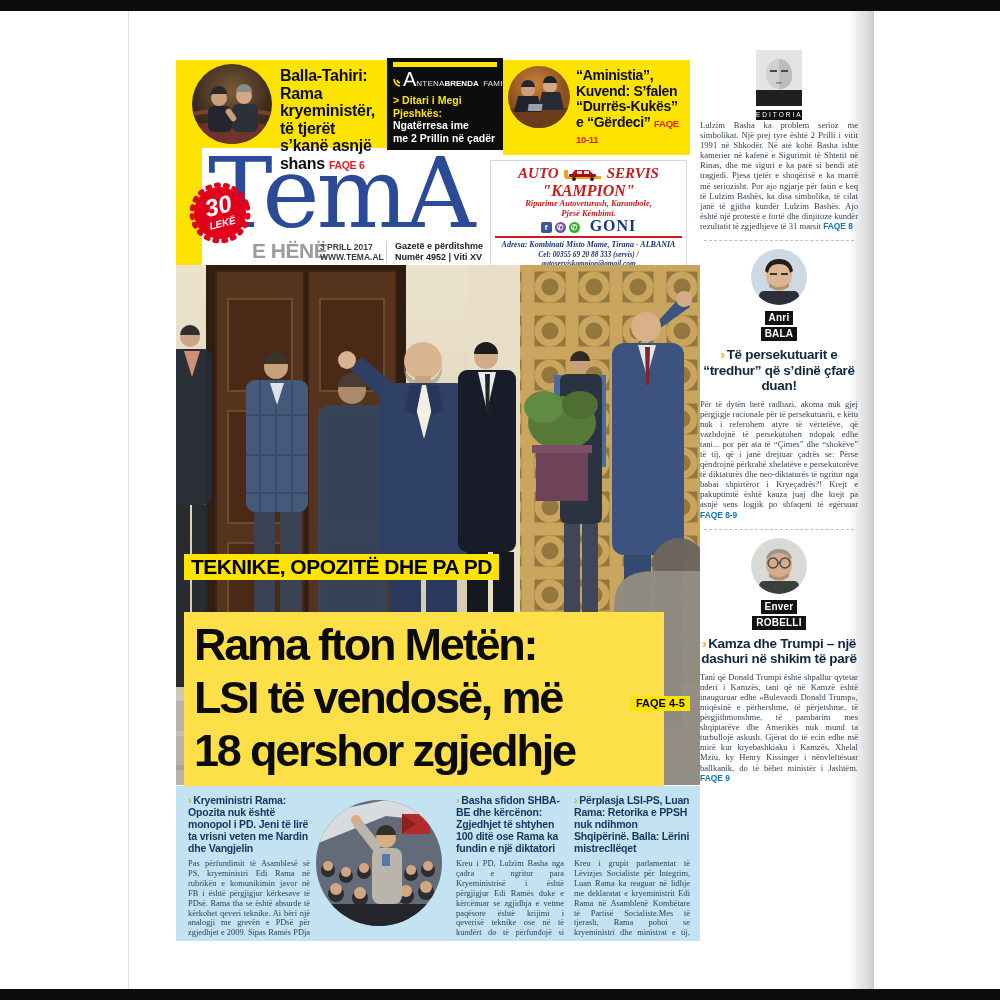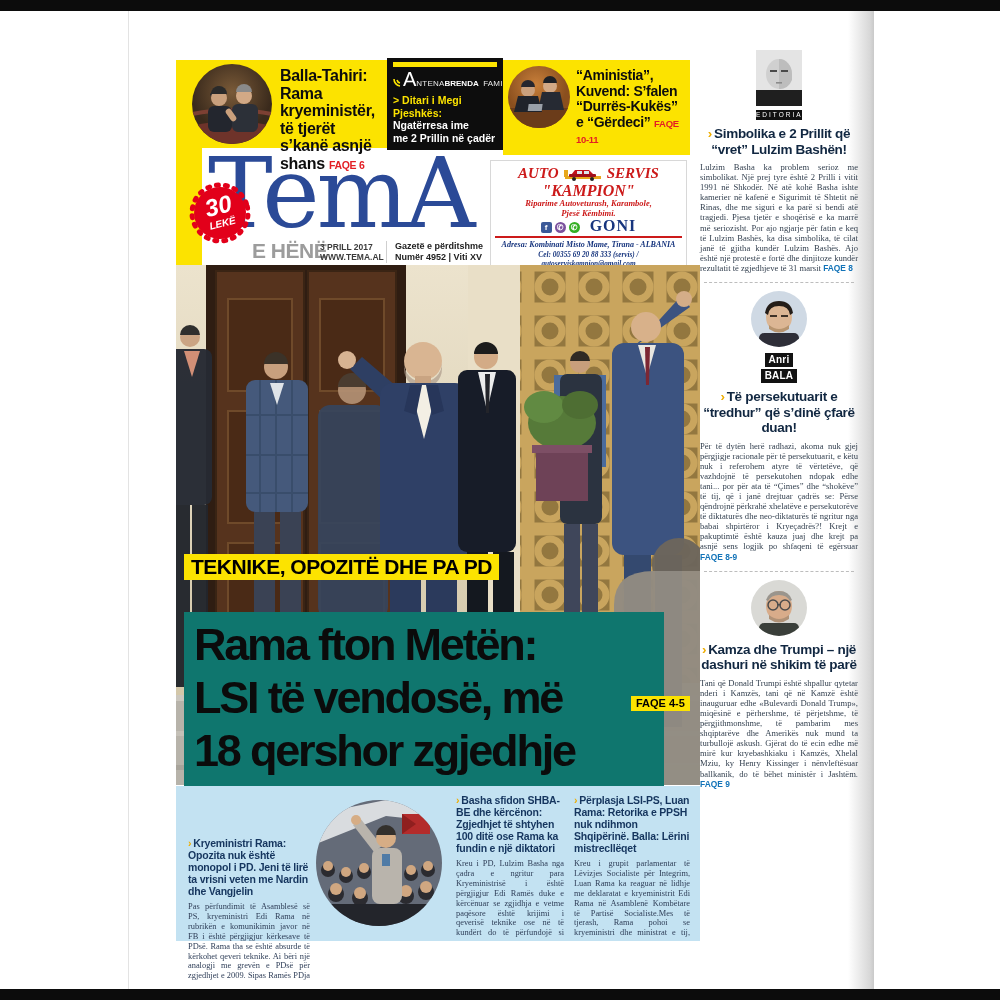--- a/index.html
+++ b/index.html
@@ -34,21 +34,21 @@
       font-family:"Liberation Serif",serif;padding-top:3px;}
   .ad-red{color:#cc1a1a;font-style:italic;font-weight:700;}
   .ad-blue{color:#17357e;font-style:italic;font-weight:700;}
   .ad-rule{height:2px;background:#cc1a1a;margin:2px 4px;}
   .ad-icons{display:inline-flex;gap:3px;vertical-align:middle;margin-right:6px;}
   .sicon{width:11px;height:11px;color:#fff;font-size:8px;line-height:11px;font-weight:700;text-align:center;
          font-family:"Liberation Sans",sans-serif;font-style:normal;display:inline-block;}
   
   .kickline{display:table;background:#fce300;color:#000;font-weight:800;font-size:21px;line-height:23px;
             padding:1px 7px 2px 7px;letter-spacing:-0.5px;margin-bottom:3px;white-space:nowrap;}
-  #headline-box{background:#0f766e;padding:6px 6px 10px 10px;box-sizing:border-box;}
+  #headline-box{background:#fde047;padding:6px 6px 10px 10px;box-sizing:border-box;}
   .hline{font-weight:800;font-size:45px;line-height:53px;letter-spacing:-2.2px;color:#0b0b0b;white-space:nowrap;}
   #faqe45{background:#fce300;color:#000;font-weight:800;font-size:11px;padding:1px 5px 2px 5px;}
   
   #blueband{background:#c3e2f2;}
   .story{position:absolute;top:8px;height:144px;overflow:hidden;}
   .story-title{font-size:10.5px;line-height:12px;font-weight:800;color:#15355e;margin-bottom:5px;letter-spacing:-0.2px;}
   .chev{color:#eead00;font-weight:800;margin-right:2px;}
   .story-body{font-family:"Liberation Serif",serif;font-size:8.4px;line-height:9.9px;color:#31405a;text-align:justify;}
   .story-body .pg-blue,.ed-body .pg-blue{font-size:8.4px;}
   
@@ -321,21 +321,21 @@
     <div class="kickline">TEKNIKE, OPOZITË DHE PA PD</div>
   </div>
   <div id="headline-box" class="abs" style="left:184px;top:612px;width:480px;">
     <div class="hline">Rama fton Metën:</div>
     <div class="hline">LSI të vendosë, më</div>
     <div class="hline">18 qershor zgjedhje</div>
   </div>
   <div id="faqe45" class="abs" style="left:631px;top:696px;">FAQE 4-5</div>
 
   <div id="blueband" class="abs" style="left:176px;top:786px;width:524px;height:155px;">
-    <div class="story" style="left:12px;width:122px;margin-top:43px;">
+    <div class="story" style="left:12px;width:122px;">
       <div class="story-title"><span class="chev">›</span><span>Kryeministri Rama: Opozita nuk është monopol i PD. Jeni të lirë ta vrisni veten me Nardin dhe Vangjelin</span></div>
       <div class="story-body"><span>Pas përfundimit të Asamblesë së PS, kryeministri Edi Rama në rubrikën e komunikimin javor në FB i është përgjigjur kërkesave të PDsë. Rama tha se është absurde të kërkohet qeveri teknike. Ai bëri një analogji me grevën e PDsë për zgjedhjet e 2009. Sipas Ramës PDja në atë kohë</span> <span class="pg-blue">FAQE 3</span></div>
     </div>
     <span class="circ abs" style="left:140px;top:14px;width:126px;height:126px;">
       <svg width="126" height="126" viewBox="0 0 126 126">
         <rect width="126" height="126" fill="#646b78"></rect>
         <polygon points="0,44 0,14 70,0 126,8 126,22 70,16" fill="#d9dcdf"></polygon>
         <rect x="86" y="14" width="28" height="20" fill="#b32b2b"></rect>
           <path d="M86 14 l14 10 l-14 10 Z" fill="#8f1f1f"></path>
         <g fill="#2b2b30">
@@ -387,21 +387,20 @@
           <rect width="46" height="56" fill="#e4e4e4"></rect>
           <rect x="0" y="40" width="46" height="16" fill="#1f1f1f"></rect>
           <ellipse cx="23" cy="24" rx="13" ry="15" fill="#d0d0d0"></ellipse>
           <path d="M23 9 a13 15 0 0 1 13 15 l0 6 a13 15 0 0 1 -13 9 Z" fill="#bdbdbd"></path>
           <rect x="14" y="20" width="7" height="2" fill="#4a4a4a"></rect>
             <rect x="25" y="20" width="7" height="2" fill="#4a4a4a"></rect>
           <rect x="20" y="32" width="6" height="1.6" fill="#8b8b8b"></rect>
         </svg>
         <div class="ed-label">EDITORIAL</div>
       </div>
-      <div class="ed-title"><span class="chev">›</span><span>Simbolika e 2 Prillit që “vret” Lulzim Bashën!</span></div>
       <div class="ed-body"><span>Lulzim Basha ka problem serioz me simbolikat. Një prej tyre është 2 Prilli i vitit 1991 në Shkodër. Në atë kohë Basha ishte kamerier në kafenë e Sigurimit të Shtetit në Rinas, dhe me siguri e ka parë si bendi atë tragjedi. Pjesa tjetër e shoqërisë e ka marrë më seriozisht. Por ajo ngjarje për fatin e keq të Lulzim Bashës, ka disa simbolika, të cilat janë të gjitha kundër Lulzim Bashës. Ajo është një protestë e fortë dhe dinjitoze kundër rezultatit të zgjedhjeve të 31 marsit</span> <span class="pg-blue">FAQE 8</span></div>
     </div>
 
     <div class="ed-div"></div>
 
     <div>
       <span class="circ edphoto" style="width:56px;height:56px;">
         <svg width="56" height="56" viewBox="0 0 56 56">
           <rect width="56" height="56" fill="#cfd9e4"></rect>
           <rect x="8" y="42" width="40" height="14" rx="5" fill="#2e2e38"></rect>
@@ -428,18 +427,22 @@
           <rect width="56" height="56" fill="#d9d9d5"></rect>
           <rect x="8" y="43" width="40" height="13" rx="5" fill="#3a3f3a"></rect>
           <ellipse cx="28" cy="26" rx="13" ry="15" fill="#d8ac8a"></ellipse>
           <path d="M15 20 q3 -9 13 -9 q10 0 13 9 l-2 1 q-3 -6 -11 -6 q-8 0 -11 6 Z" fill="#9a958d"></path>
           <circle cx="22" cy="25" r="5" fill="none" stroke="#4c4c4c" stroke-width="1.5"></circle>
           <circle cx="34" cy="25" r="5" fill="none" stroke="#4c4c4c" stroke-width="1.5"></circle>
           <rect x="26" y="24" width="4" height="1.5" fill="#4c4c4c"></rect>
           <path d="M18 35 q10 8 20 0 l0 4 q-10 7 -20 0 Z" fill="#b09277"></path>
         </svg>
       </span>
+      <div class="chiprow">
+        <span class="chip">Enver</span><br>
+        <span class="chip">ROBELLI</span>
+      </div>
       <div class="ed-title"><span class="chev">›</span><span>Kamza dhe Trumpi – një dashuri në shikim të parë</span></div>
       <div class="ed-body"><span>Tani që Donald Trumpi është shpallur qytetar nderi i Kamzës, tani që në Kamzë është inauguruar edhe «Bulevardi Donald Trump», miqësinë e përhershme, të përjetshme, të përgjithmonshme, të pambarim mes shqiptarëve dhe Amerikës nuk mund ta turbullojë askush. Gjërat do të ecin edhe më mirë kur kryebashkiaku i Kamzës, Xhelal Mziu, ky Henry Kissinger i nënvleftësuar ballkanik, do të bëhet ministër i Jashtëm.</span> <span class="pg-blue">FAQE 9</span></div>
     </div>
 
   </div>
 </div>
 
 </body></html>

